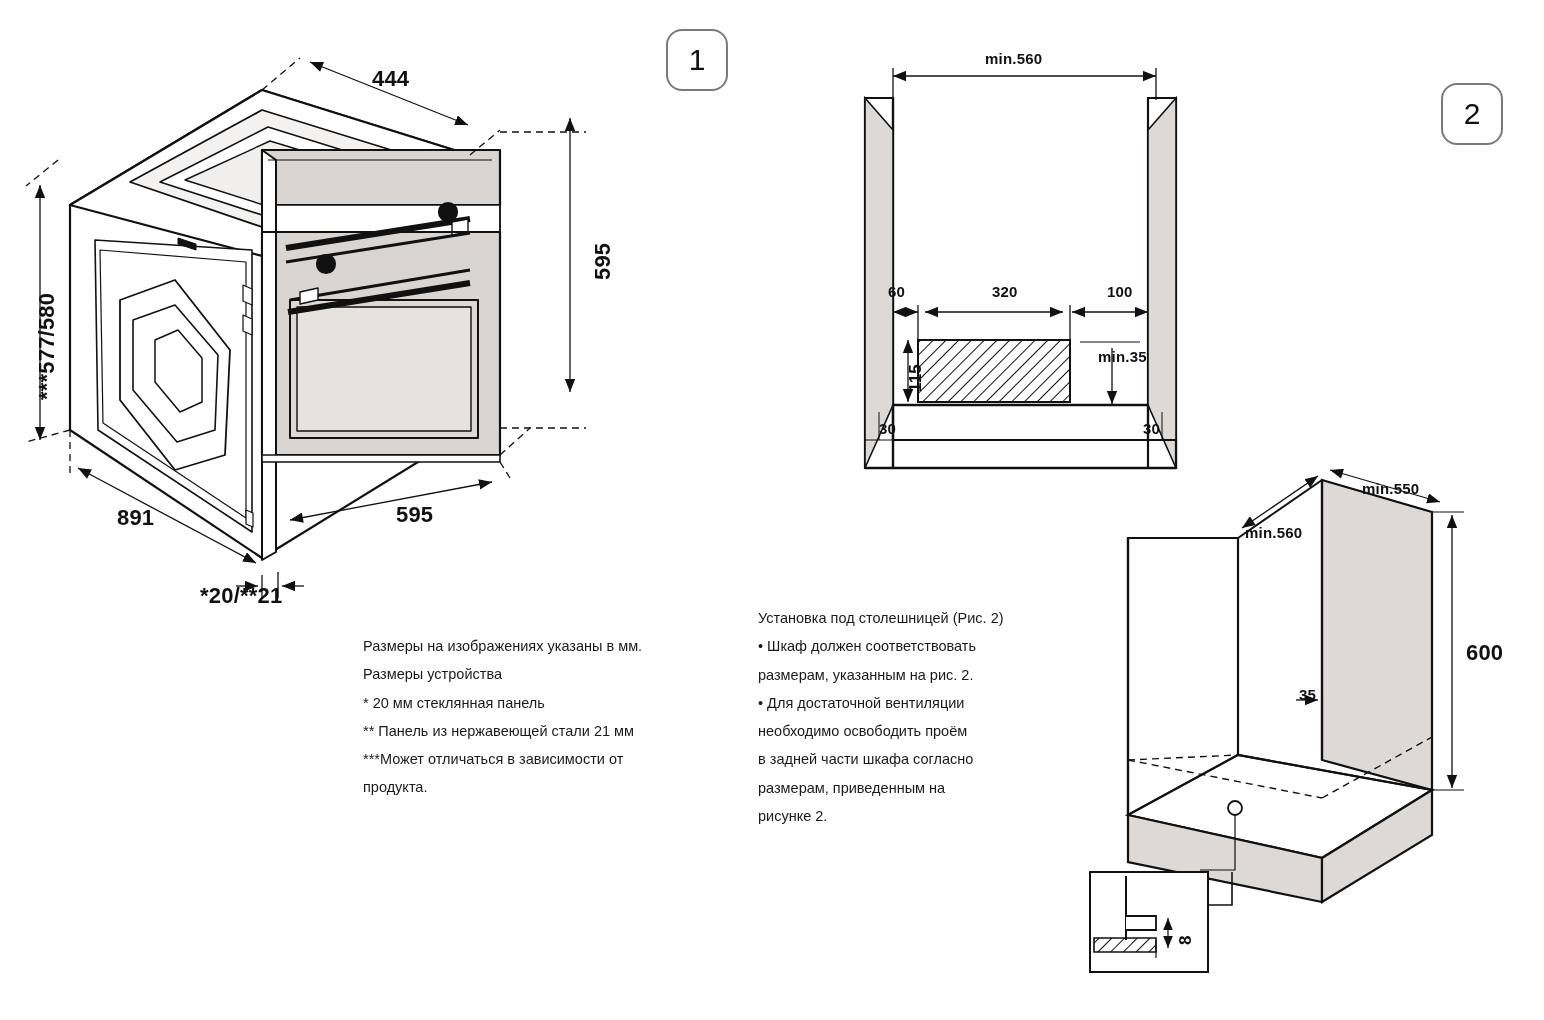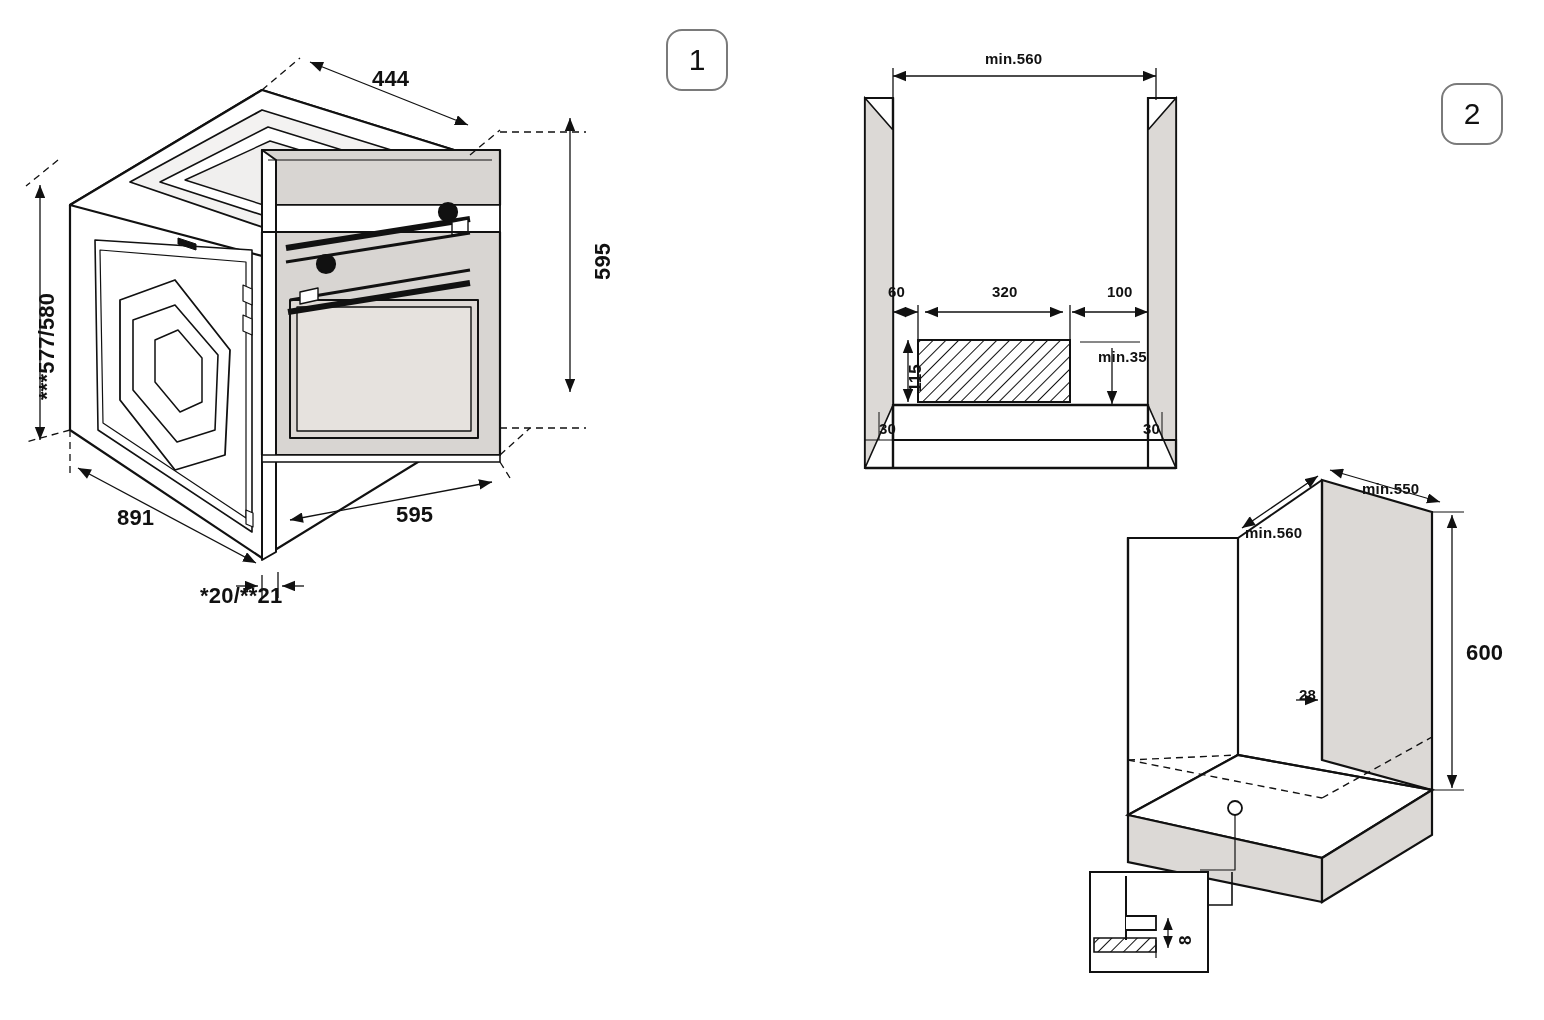--- a/index.html
+++ b/index.html
@@ -271,17 +271,31 @@
   <div class="dim-label" style="left:984px; top:283px;margin-left:8px;">320</div>
   <div class="dim-label" style="left:1107px; top:283px;">100</div>
   <div class="dim-label small rot90" style="left:906px; top:392px;">115</div>
   <div class="dim-label" style="left:1098px; top:348px;">min.35</div>
   <div class="dim-label" style="left:879px; top:420px;">30</div>
   <div class="dim-label" style="left:1143px; top:420px;">30</div>
 
   <div class="dim-label" style="left:1362px; top:468px;margin-top:12px;">min.550</div>
   <div class="dim-label" style="left:1245px; top:524px;">min.560</div>
   <div class="dim-label big" style="left:1466px; top:640px;">600</div>
-  <div class="dim-label" style="left:1299px; top:686px;">28</div>
+  <div class="dim-label" style="left:1299px; top:686px;">35</div>
   <div class="dim-label small rot90" style="left:1176px; top:945px;">8</div>
 
+  <div class="note-block" style="left:363px; top:632px; width:330px;">Размеры на изображениях указаны в мм.
+Размеры устройства
+* 20 мм стеклянная панель
+** Панель из нержавеющей стали 21 мм
+***Может отличаться в зависимости от
+продукта.</div>
+  <div class="note-block" style="left:758px; top:604px; width:270px;">Установка под столешницей (Рис. 2)
+• Шкаф должен соответствовать
+размерам, указанным на рис. 2.
+• Для достаточной вентиляции
+необходимо освободить проём
+в задней части шкафа согласно
+размерам, приведенным на
+рисунке 2.</div>
 
 </div>
 
 </body></html>

